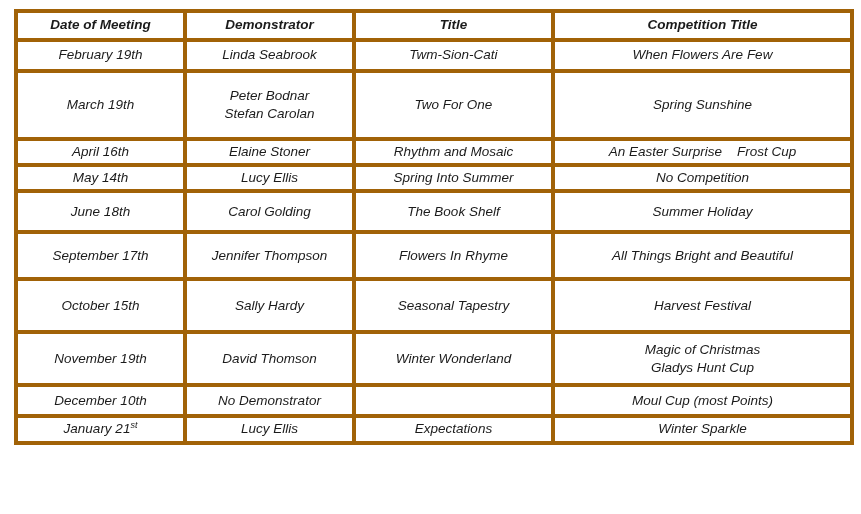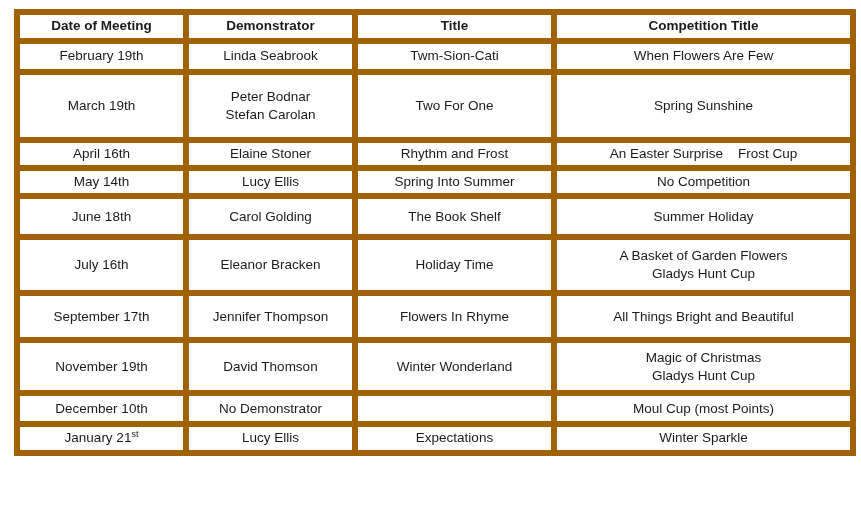--- a/index.html
+++ b/index.html
@@ -21,28 +21,29 @@
     position: absolute;
     left: 14px;
     top: 9px;
     width: 836px;
     border-collapse: collapse;
     table-layout: fixed;
     color: #1b1b1b;
   }
   table.schedule th,
   table.schedule td {
-    border: 6px solid #a16207;
+    border: 4px solid #a16207;
     text-align: center;
     vertical-align: middle;
     font-size: 13.5px;
     line-height: 1.35;
     padding: 2px 4px;
     white-space: pre-line;
     overflow: hidden;
+    font-style: italic;
   }
   table.schedule th {
     font-weight: bold;
     font-size: 13.5px;
   }
   td sup {
     font-size: 9px;
     vertical-align: super;
     line-height: 0;
   }
@@ -76,47 +77,46 @@
       <tr style="height:68px">
         <td>March 19th</td>
         <td>Peter Bodnar
 Stefan Carolan</td>
         <td>Two For One</td>
         <td>Spring Sunshine</td>
       </tr>
       <tr style="height:16px">
         <td>April 16th</td>
         <td>Elaine Stoner</td>
-        <td>Rhythm and Frost</td>
+        <td>Rhythm and Mosaic</td>
         <td>An Easter Surprise&nbsp;&nbsp;&nbsp;&nbsp;Frost Cup</td>
       </tr>
       <tr style="height:18px">
         <td>May 14th</td>
         <td>Lucy Ellis</td>
         <td>Spring Into Summer</td>
         <td>No Competition</td>
       </tr>
       <tr style="height:41px">
         <td>June 18th</td>
         <td>Carol Golding</td>
         <td>The Book Shelf</td>
         <td>Summer Holiday</td>
       </tr>
-      <tr style="height:56px">
-        <td>July 16th</td>
-        <td>Eleanor Bracken</td>
-        <td>Holiday Time</td>
-        <td>A Basket of Garden Flowers
-Gladys Hunt Cup</td>
-      </tr>
       <tr style="height:47px">
         <td>September 17th</td>
         <td>Jennifer Thompson</td>
         <td>Flowers In Rhyme</td>
         <td>All Things Bright and Beautiful</td>
+      </tr>
+      <tr style="height:53px">
+        <td>October 15th</td>
+        <td>Sally Hardy</td>
+        <td>Seasonal Tapestry</td>
+        <td>Harvest Festival</td>
       </tr>
       <tr style="height:53px">
         <td>November 19th</td>
         <td>David Thomson</td>
         <td>Winter Wonderland</td>
         <td>Magic of Christmas
 Gladys Hunt Cup</td>
       </tr>
       <tr style="height:31px">
         <td>December 10th</td>

